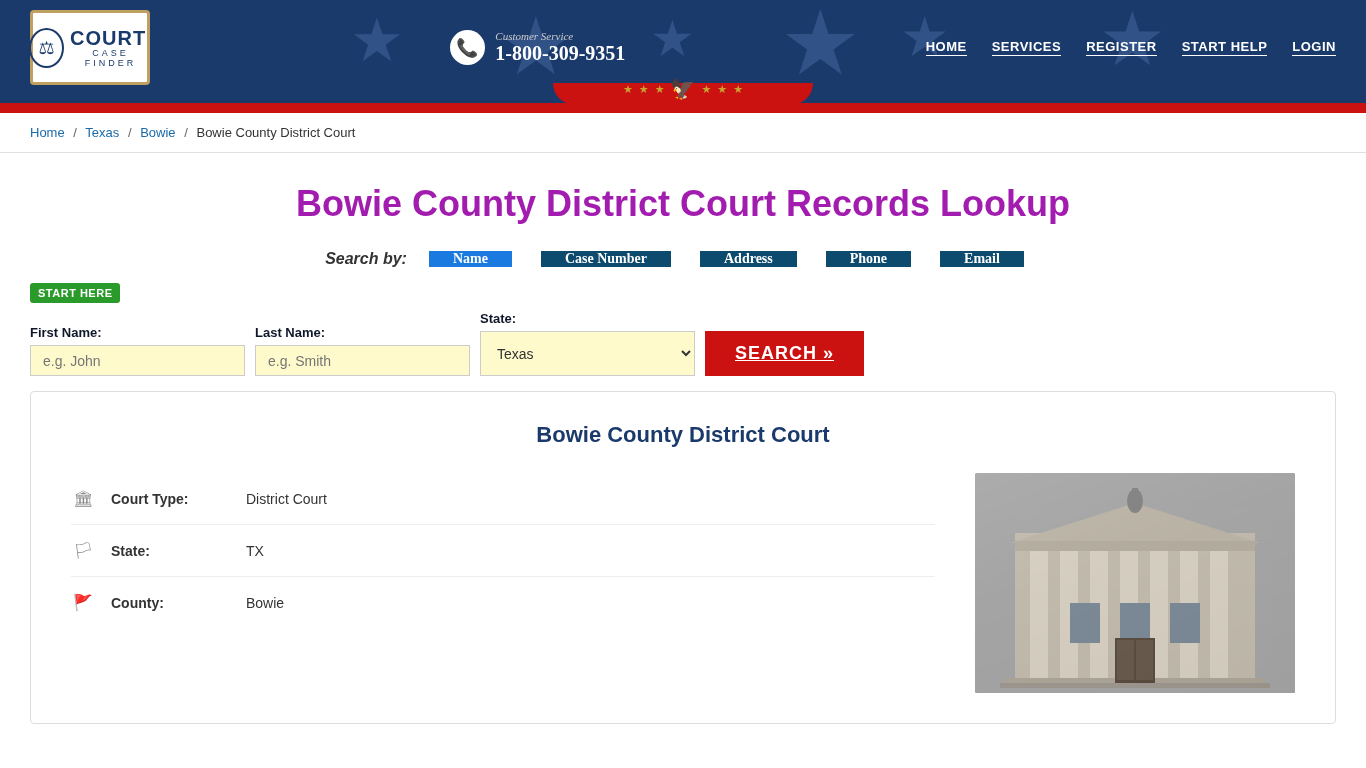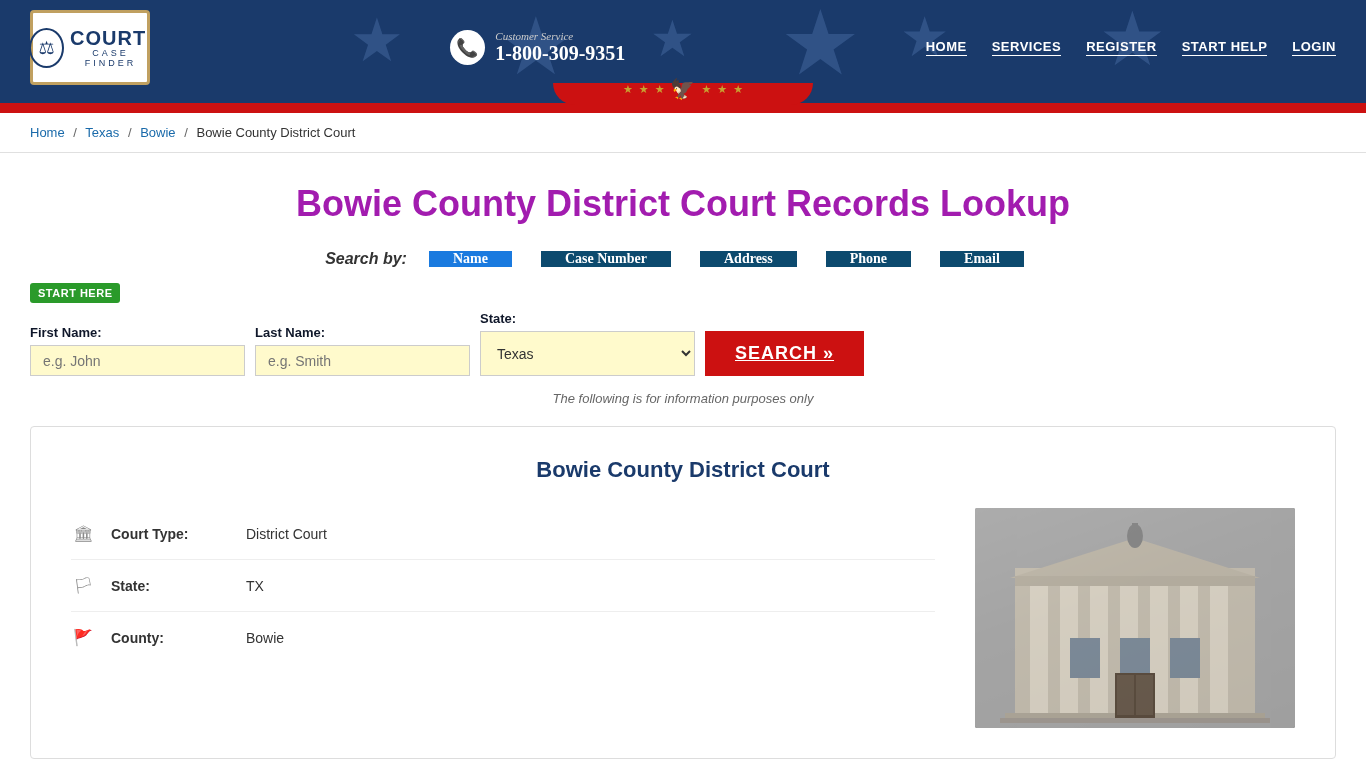--- a/index.html
+++ b/index.html
@@ -417,21 +417,20 @@
           <option>Alaska</option>
           <option>California</option>
           <option>Florida</option>
           <option>New York</option>
         </select>
       </div>
       <button class="search-btn">SEARCH »</button>
     </div>
   </div>
 
-  <p class="info-note">The following is for information purposes only</p>
 
   <div class="court-info-box">
     <h2 class="court-info-title">Bowie County District Court</h2>
     <div class="court-info-content">
       <div class="court-details">
         <div class="court-detail-row">
           <span class="detail-icon">🏛</span>
           <span class="detail-label">Court Type:</span>
           <span class="detail-value">District Court</span>
         </div>

